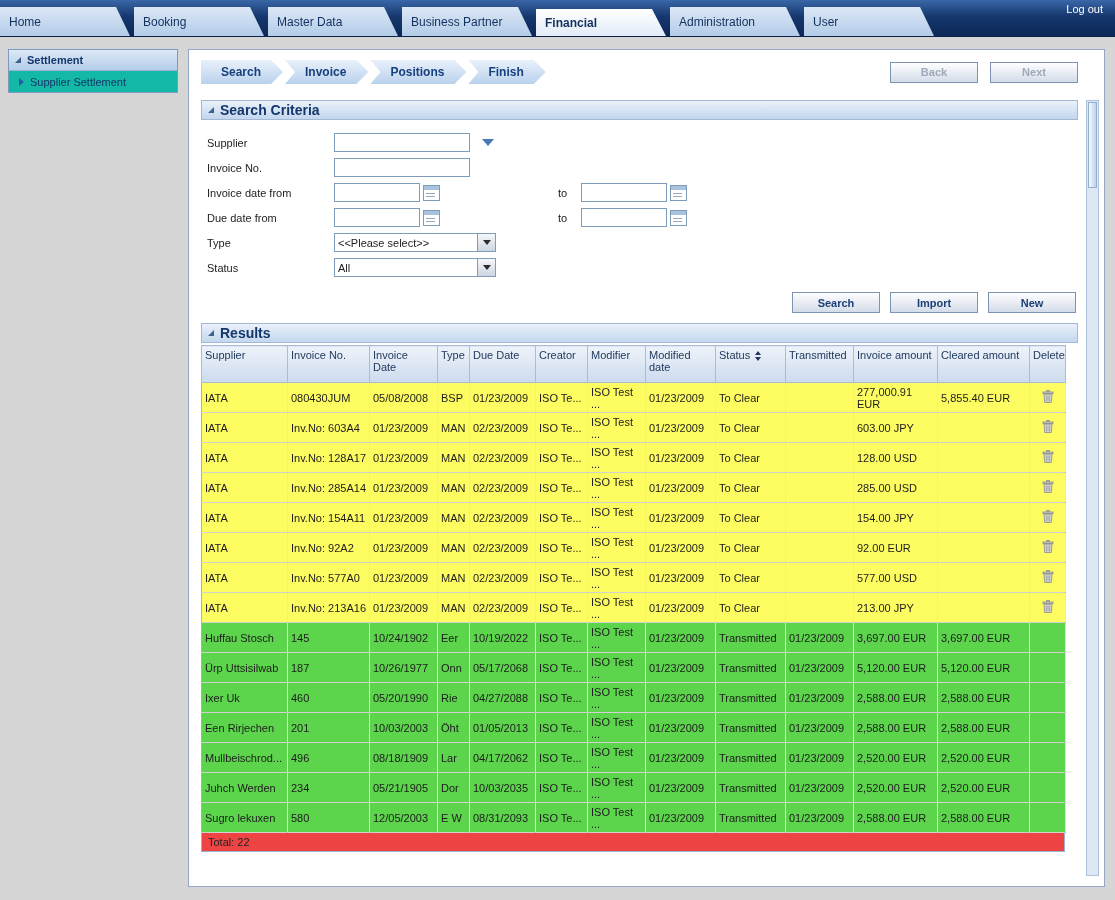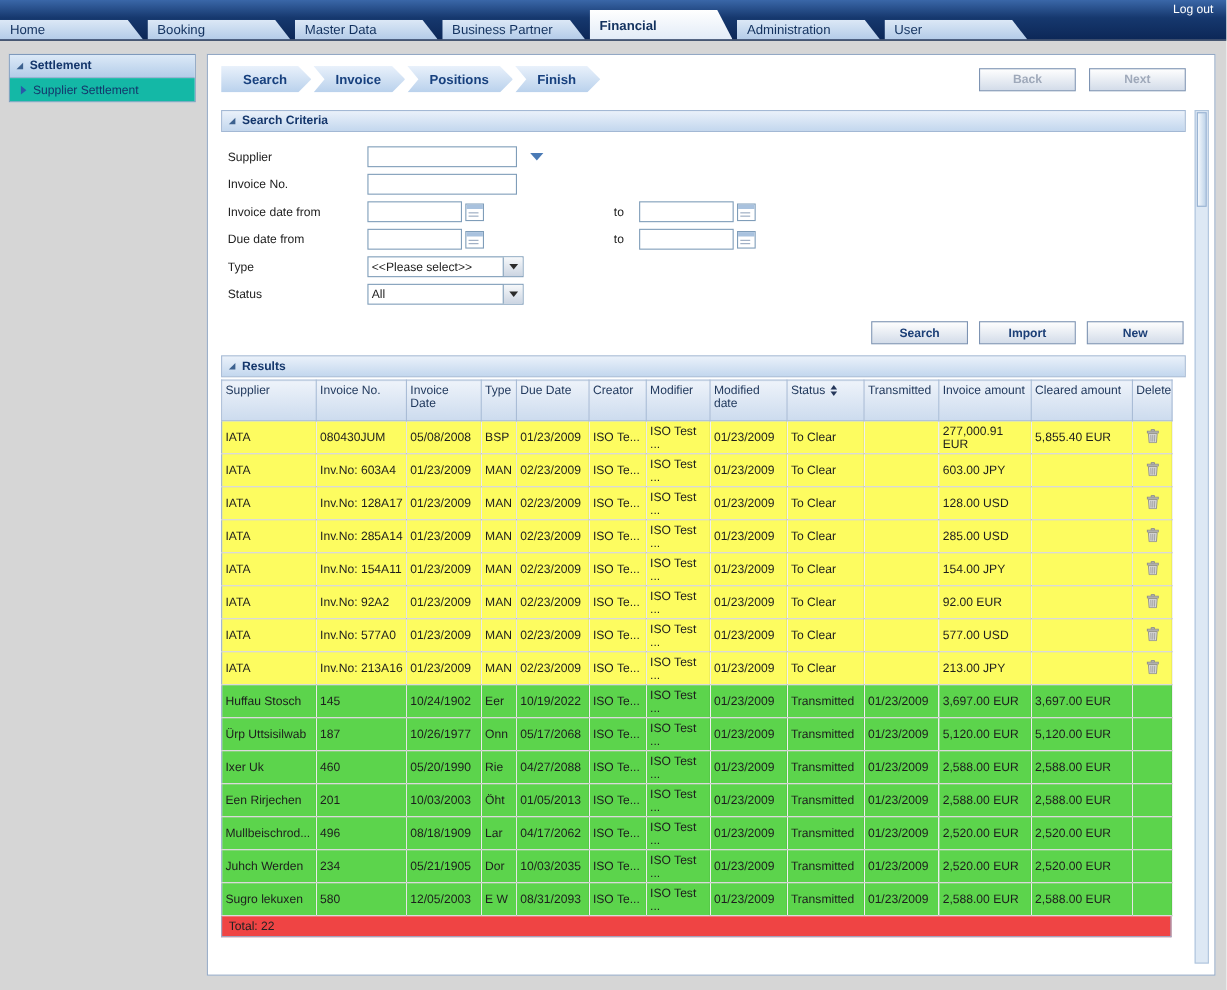--- a/index.html
+++ b/index.html
@@ -16,21 +16,21 @@
     border-bottom:1px solid #0a2148;
   }
   .logout{
     position:absolute;top:3px;right:12px;
     color:#fff;font-size:11px;text-decoration:none;cursor:pointer;
   }
   .tabs{
     position:absolute;left:0;bottom:0;display:flex;align-items:flex-end;height:28px;
   }
   .tab{
-    width:130px;box-sizing:border-box;height:18px;margin-right:4px;
+    width:130px;box-sizing:border-box;height:29px;margin-right:4px;
     display:flex;align-items:center;padding-left:9px;
     font-size:12px;color:#12315e;cursor:pointer;
     background:linear-gradient(180deg,#dce8f6,#b3cbe8);
     clip-path:polygon(0 0,calc(100% - 14px) 0,100% 100%,0 100%);
   }
   .tab.active{
     height:27px;font-weight:bold;
     background:linear-gradient(180deg,#ffffff,#e2ebf7);
   }
   
@@ -72,21 +72,21 @@
     background:linear-gradient(180deg,#fefefe,#d3dce9);
     border:1px solid #7d93b2;border-radius:0;
     font-family:inherit;font-weight:bold;font-size:11px;color:#1c3f77;cursor:pointer;
   }
   .btn.disabled{color:#9fa9ba;}
   
   .section-header{
     height:18px;display:flex;align-items:center;gap:6px;padding:0 6px;
     background:linear-gradient(180deg,#eaf1fa,#c3d7ee);
     border:1px solid #a3b8d4;
-    font-weight:bold;font-size:11px;color:#14366b;cursor:pointer;
+    font-weight:bold;font-size:14px;color:#14366b;cursor:pointer;
   }
   .tri-expand{
     width:0;height:0;display:inline-block;
     border-left:6px solid transparent;border-bottom:6px solid #3c618f;
   }
   .tri-right{
     width:0;height:0;display:inline-block;
     border-top:4px solid transparent;border-bottom:4px solid transparent;
     border-left:5px solid #2a5aa8;
   }
@@ -109,21 +109,21 @@
     width:15px;height:14px;border:1px solid #7f9db9;background:#fff;
     margin-left:3px;position:relative;display:inline-block;cursor:pointer;
   }
   .cal-icon::before{content:"";position:absolute;left:0;top:0;right:0;height:4px;background:#a9c2de;}
   .cal-icon::after{
     content:"";position:absolute;left:2px;top:7px;width:9px;height:1px;
     background:#97a8bf;box-shadow:0 3px 0 #97a8bf;
   }
   .to-label{margin-left:118px;margin-right:14px;font-size:11px;color:#222;}
   .fake-select{
-    display:inline-flex;width:142px;height:19px;box-sizing:border-box;
+    display:inline-flex;width:162px;height:19px;box-sizing:border-box;
     border:1px solid #7f9db9;background:#fff;align-items:center;cursor:pointer;
   }
   .fake-select .txt{flex:1;padding:0 3px;font-size:11px;color:#222;white-space:nowrap;overflow:hidden;}
   .fake-select .sel-btn{
     width:17px;height:100%;border-left:1px solid #7f9db9;
     background:linear-gradient(180deg,#f6f8fa,#ccd5e2);
     display:flex;align-items:center;justify-content:center;
   }
   .fake-select .sel-btn::after{
     content:"";width:0;height:0;

